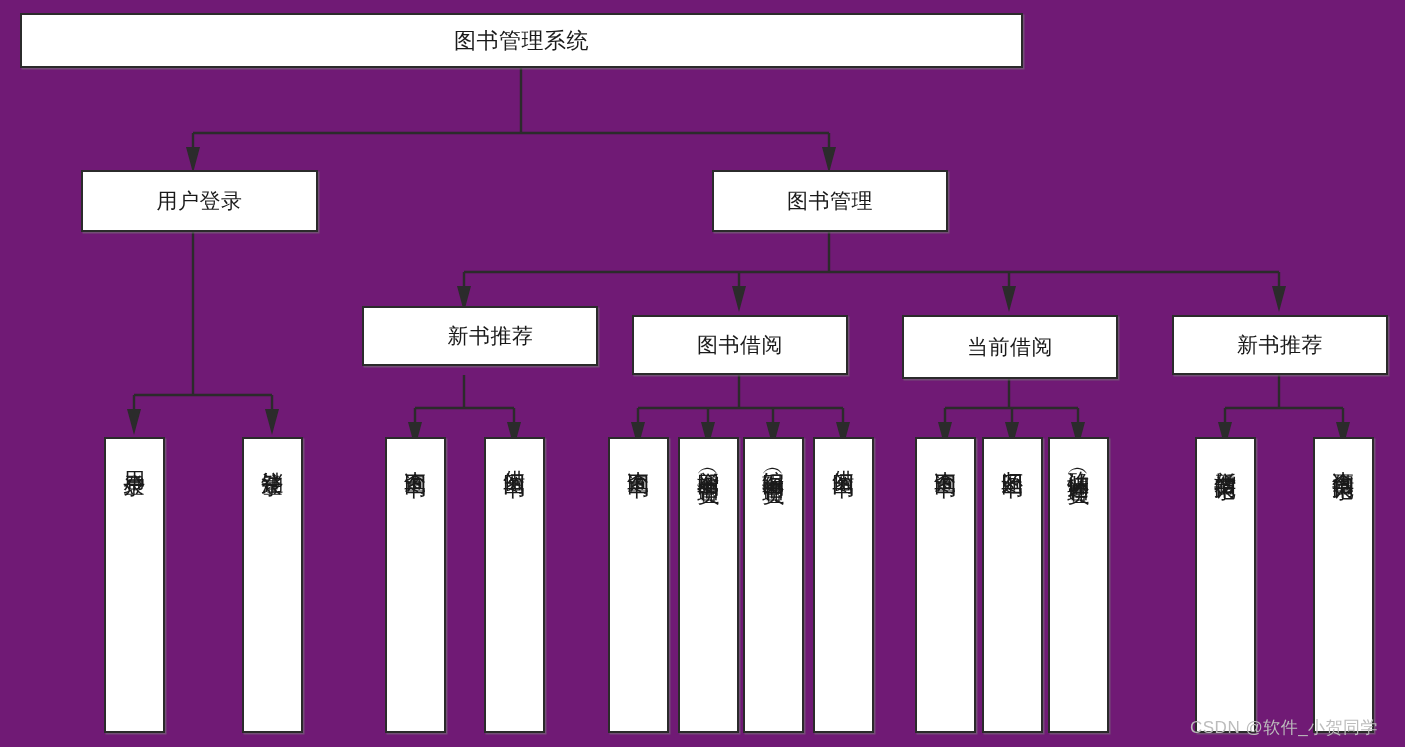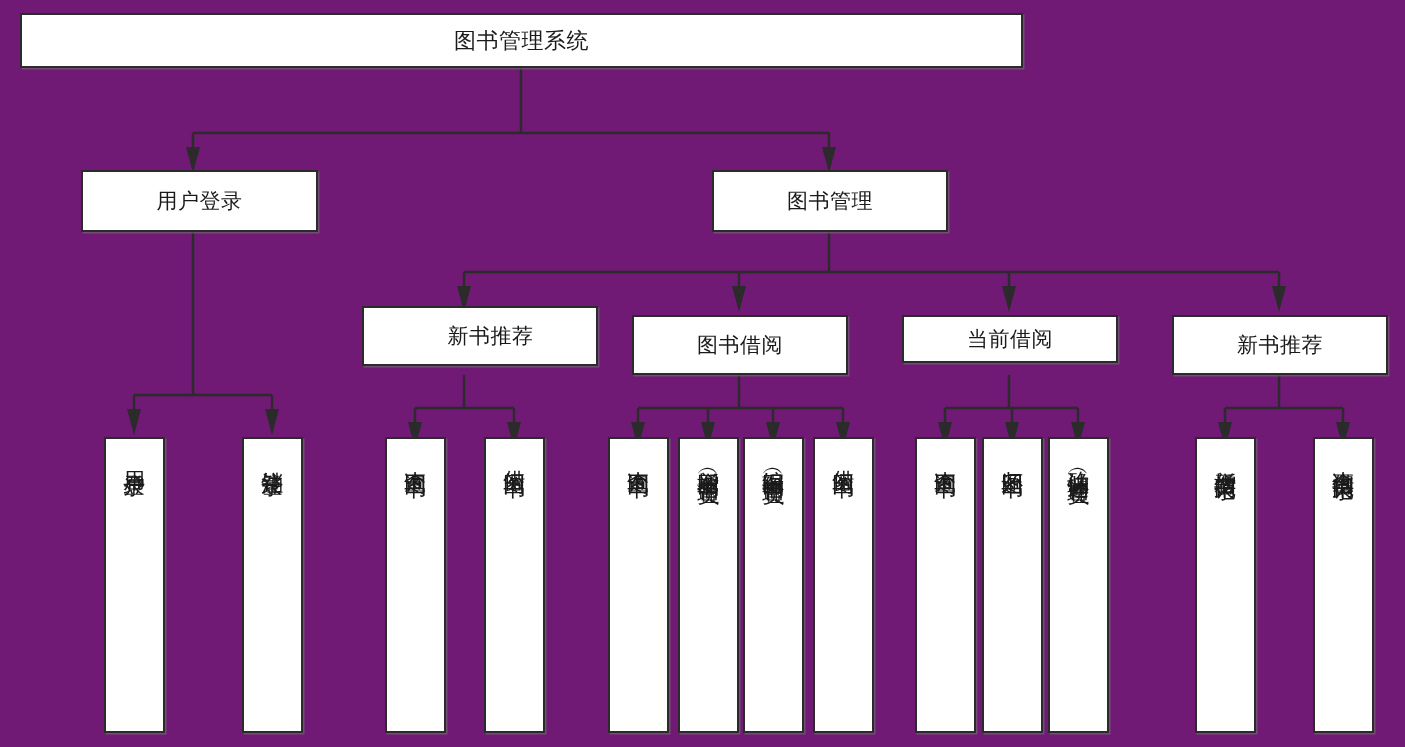--- a/index.html
+++ b/index.html
@@ -140,21 +140,21 @@
       </div>
       <div class="node horizontal" style="left: 712px; top: 170px; width: 236px; height: 62px; align-items: center;">
         <span class="node-label">图书管理</span>
       </div>
       <div class="node horizontal" style="left: 362px; top: 306px; width: 236px; height: 60px; padding-left: 21px;">
         <span class="node-label">新书推荐</span>
       </div>
       <div class="node horizontal" style="left: 632px; top: 315px; width: 216px; height: 60px;">
         <span class="node-label">图书借阅</span>
       </div>
-      <div class="node horizontal" style="left: 902px; top: 315px; width: 216px; height: 48px;">
+      <div class="node horizontal" style="left: 902px; top: 315px; width: 216px; height: 64px;">
         <span class="node-label">当前借阅</span>
       </div>
       <div class="node horizontal" style="left: 1172px; top: 315px; width: 216px; height: 60px;">
         <span class="node-label">新书推荐</span>
       </div>
       <div class="node vertical" style="left: 104px; top: 437px; width: 61px; height: 296px;">
         <span class="node-label">用户登录</span>
       </div>
       <div class="node vertical" style="left: 242px; top: 437px; width: 61px; height: 296px;">
         <span class="node-label">注销登录</span>
@@ -187,13 +187,14 @@
         <span class="node-label">确认归还（管理员）</span>
       </div>
       <div class="node vertical" style="left: 1195px; top: 437px; width: 61px; height: 296px;">
         <span class="node-label">新增借阅记录</span>
       </div>
       <div class="node vertical" style="left: 1313px; top: 437px; width: 61px; height: 296px;">
         <span class="node-label">查询借阅记录</span>
       </div>
     </div>
 
+  <div class="watermark" style="left: 1190px; top: 716px;">CSDN @软件_小贺同学</div>
 </div>
 
 </body></html>

